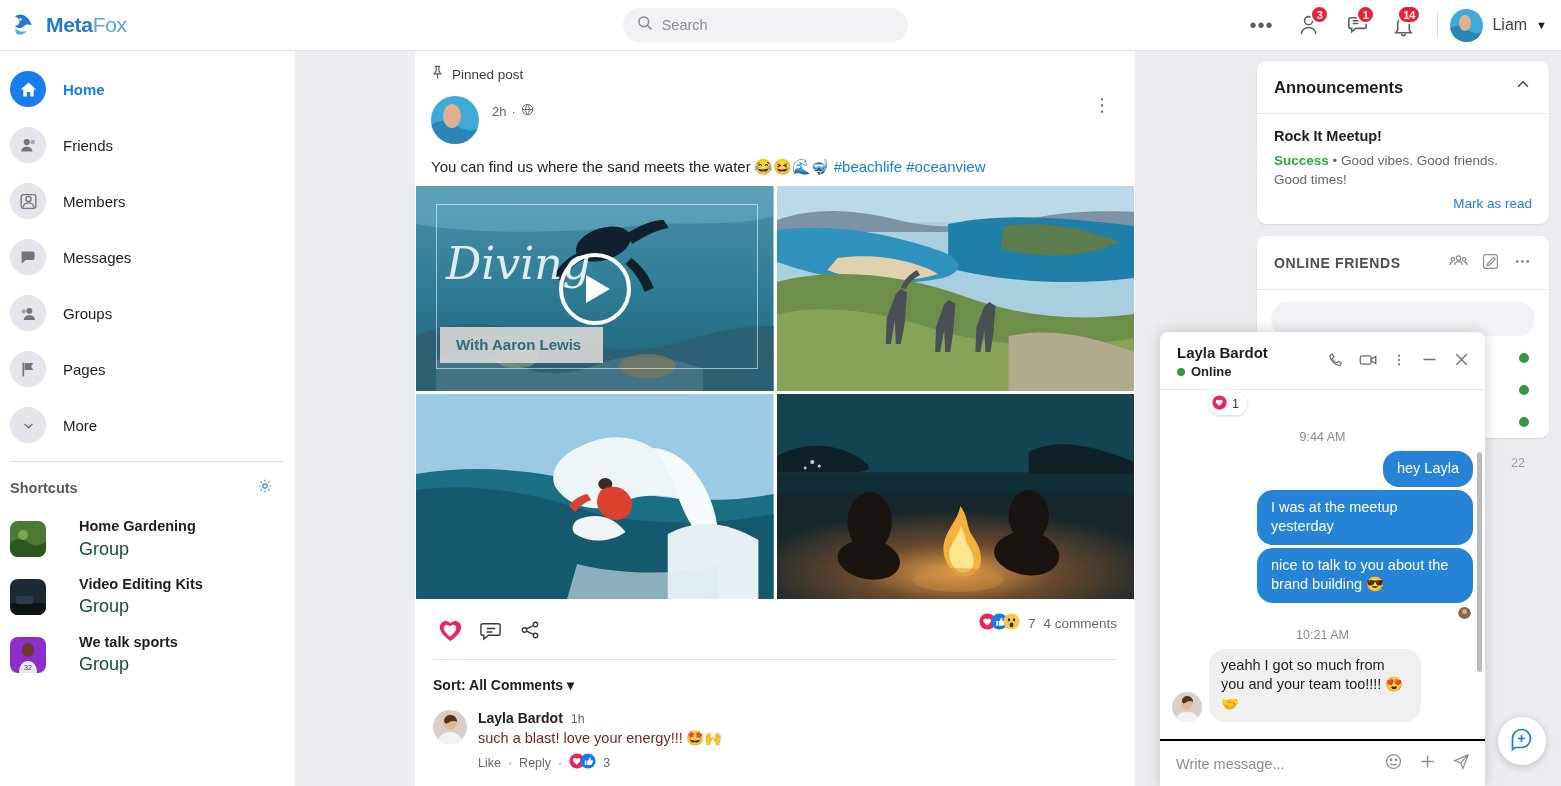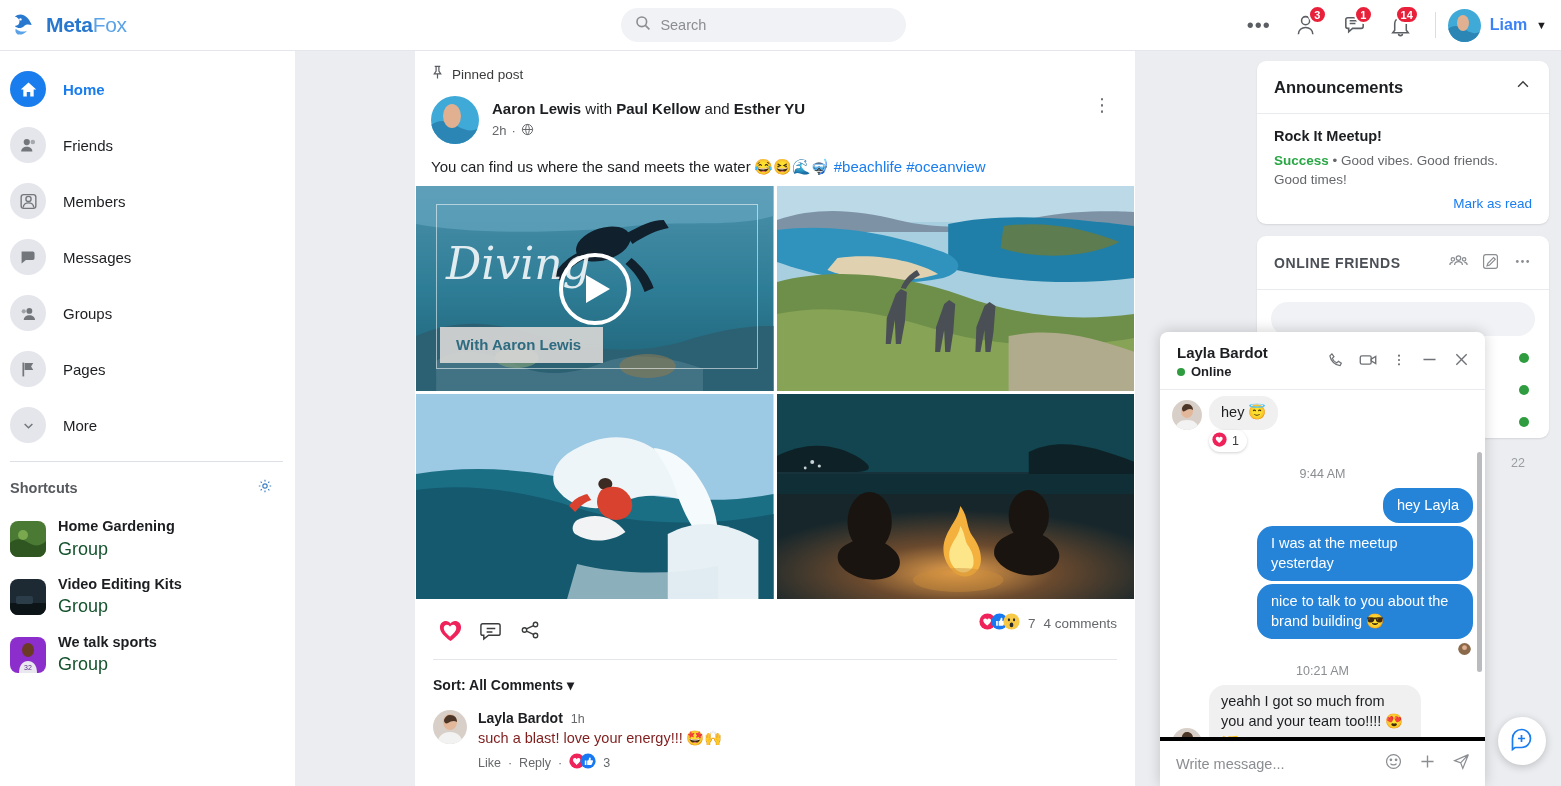--- a/index.html
+++ b/index.html
@@ -42,21 +42,21 @@
   .hicon { position: relative; width: 44px; height: 40px; display: flex; align-items: center; justify-content: center; cursor: pointer; }
   .badge {
     position: absolute; top: 0px; right: 4px; background: #e8203a; color: #fff;
     font-size: 11px; font-weight: bold; min-width: 19px; height: 19px;
     border-radius: 10px; display: flex; align-items: center; justify-content: center;
     border: 2px solid #fff; padding: 0 4px;
   }
   .hdivider { width: 1px; height: 26px; background: #dadde1; margin: 0 10px; }
   .user-area { display: flex; align-items: center; gap: 9px; cursor: pointer; }
   .avatar-hdr { width: 33px; height: 33px; border-radius: 50%; overflow: hidden; }
-  .user-name { font-size: 16px; font-weight: bold; color: #3b82f6; }
+  .user-name { font-size: 16px; font-weight: normal; color: #404040; }
   .caret { color: #1c1e21; font-size: 11px; }
 
   
   .sidebar {
     position: absolute; top: 51px; left: 0; width: 295px; height: 735px;
     background: #fff; overflow: hidden; padding-top: 10px;
   }
   .nav-item {
     display: flex; align-items: center; gap: 17px; height: 56px;
     padding-left: 10px; cursor: pointer;
@@ -68,21 +68,21 @@
   .nav-icon.active { background: #1a7ded; }
   .nav-label { font-size: 15px; color: #1c1e21; }
   .nav-item.active .nav-label { color: #1a7ded; font-weight: bold; }
 
   .sc-divider { height: 1px; background: #dcdfe3; margin: 8px 12px 0 10px; }
   .sc-header {
     display: flex; align-items: center; justify-content: space-between;
     padding: 16px 22px 12px 10px;
   }
   .sc-title { font-size: 14.5px; font-weight: bold; color: #56595d; }
-  .sc-item { display: flex; align-items: center; gap: 12px; padding: 7px 10px; cursor: pointer; }
+  .sc-item { display: flex; align-items: center; gap: 33px; padding: 7px 10px; cursor: pointer; }
   .sc-thumb { width: 36px; height: 36px; border-radius: 8px; overflow: hidden; flex-shrink: 0; }
   .sc-name { font-size: 14.5px; font-weight: bold; color: #1c1e21; line-height: 1.35; }
   .sc-sub { font-size: 18px; color: #14532d; line-height: 1.35; }
 
   
   .feed { position: absolute; top: 51px; left: 415px; width: 720px; height: 735px; background: #fff; overflow: hidden; }
   .pinned { display: flex; align-items: center; gap: 8px; padding: 14px 16px 8px 16px; }
   .pinned-text { font-size: 13.5px; color: #3a3b3c; }
 
   .post-head { display: flex; align-items: flex-start; padding: 4px 16px 0 16px; position: relative; }
@@ -179,21 +179,21 @@
   .reaction-chip {
     display: inline-flex; align-items: center; gap: 5px; background: #fff;
     border-radius: 12px; box-shadow: 0 1px 3px rgba(0,0,0,.18);
     padding: 2px 8px 2px 3px; font-size: 12.5px; color: #3a3b3c;
     margin: -4px 0 6px 37px; position: relative; z-index: 2;
   }
   .chat-time { text-align: center; font-size: 12.5px; color: #8a8d91; margin: 9px 0 7px 0; }
   .seen-av { width: 13px; height: 13px; border-radius: 50%; overflow: hidden; margin: 2px 2px 4px auto; }
   .chat-scroll { position: absolute; right: 3px; top: 62px; width: 5px; height: 220px; background: #b9bbbe; border-radius: 3px; }
 
-  .chat-input { display: flex; align-items: center; gap: 0; border-top: 4px solid #000000; padding: 11px 14px 11px 16px; }
+  .chat-input { display: flex; align-items: center; gap: 0; border-top: 2px solid #000000; padding: 11px 14px 11px 16px; }
   .chat-input input { flex: 1; border: none; outline: none; font-size: 14.5px; font-family: inherit; color: #1c1e21; }
   .chat-input input::placeholder { color: #8a8d91; }
   .ci-icons { display: flex; align-items: center; gap: 15px; color: #8a8d91; }
   .ci-icons > * { cursor: pointer; }
 
   .fab {
     position: absolute; right: 15px; bottom: 21px; width: 48px; height: 48px;
     border-radius: 50%; background: #fff; box-shadow: 0 2px 9px rgba(0,0,0,.2);
     display: flex; align-items: center; justify-content: center; cursor: pointer; z-index: 45;
   }
@@ -413,27 +413,20 @@
 
     <div class="post-head">
       <span class="post-avatar">
         <svg width="48" height="48" viewBox="0 0 48 48">
           <rect width="48" height="48" fill="#3fa9d8"></rect>
           <path d="M0 29c9-7 17-4 26 1s16 6 22 2v16H0z" fill="#2b86b5"></path>
           <ellipse cx="21" cy="20" rx="9" ry="12" fill="#e0b090"></ellipse>
         </svg>
       </span>
       <span class="post-meta">
-        <span class="post-names">
-          <b>Aaron Lewis</b>
-          <span class="plain">with</span>
-          <b>Paul Kellow</b>
-          <span class="plain">and</span>
-          <b>Esther YU</b>
-        </span>
         <span class="post-sub">
           <span>2h</span>
           <span>·</span>
           <span>
             <svg width="13" height="13" viewBox="0 0 16 16" fill="none" stroke="#65676b" stroke-width="1.2">
               <circle cx="8" cy="8" r="6.3"></circle>
                 <path d="M1.7 8h12.6M8 1.7c3 3.4 3 9 0 12.6-3-3.6-3-9.2 0-12.6z"></path>
             </svg>
           </span>
         </span>
@@ -755,31 +748,20 @@
         </span>
         <span>
           <svg width="19" height="19" viewBox="0 0 22 22" fill="none" stroke="#6f7276" stroke-width="1.6">
               <path d="M5 5l12 12M17 5L5 17"></path>
             </svg>
         </span>
       </span>
     </div>
 
     <div class="chat-body">
-      <div class="msg-row">
-        <span class="m-avatar">
-          <svg width="30" height="30" viewBox="0 0 30 30">
-              <rect width="30" height="30" fill="#d8d0c8"></rect>
-          <ellipse cx="15" cy="11" rx="6" ry="7" fill="#e2b79a"></ellipse>
-              <path d="M15 4c4 0 6 3 6 6-3-2-5-1-8 1-2 1-3 0-3-3 1-2 2-4 5-4z" fill="#4a3526"></path>
-          <path d="M3 30c1-7 5-10 12-10s11 3 12 10z" fill="#f2f2f2"></path>
-            </svg>
-        </span>
-        <span class="bubble-in">hey 😇</span>
-      </div>
       <div class="reaction-chip">
         <span>
           <svg width="15" height="15" viewBox="0 0 20 20">
               <circle cx="10" cy="10" r="9.5" fill="#f0225a"></circle>
           <path d="M10 15c-2.6-2.2-5-4-5-6.2 0-1.4 1-2.4 2.3-2.4 1 0 1.9.6 2.3 1.4.4-.8 1.3-1.4 2.3-1.4 1.3 0 2.3 1 2.3 2.4 0 2.2-2.4 4-4.9 6.2z" fill="#fff"></path>
             </svg>
         </span>
         <span>1</span>
       </div>
 

